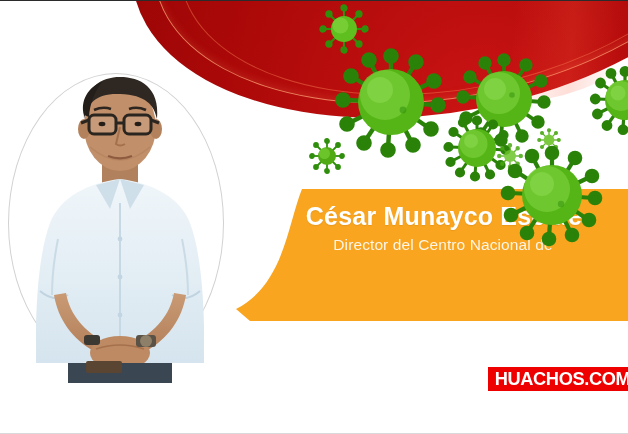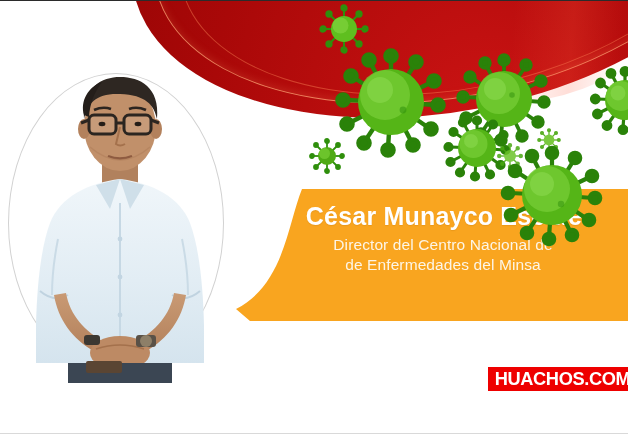--- a/index.html
+++ b/index.html
@@ -718,19 +718,18 @@
         <path d="M 80 84 Q 110 110 140 84" stroke="#ad7c57" stroke-width="1.5" fill="none" opacity="0.5"></path>
       </g>
     </svg>
   </div>
 
   <div class="banner"></div>
   <div class="banner-inner">
     <div class="person-name">César Munayco Escate</div>
     <div class="person-role">
       <div>Director del Centro Nacional de</div>
-      <div>de Enfermedades del Minsa</div>
     </div>
   </div>
 
   <div class="logo-badge">HUACHOS.COM</div>
 
 </div>
 
 </body></html>

